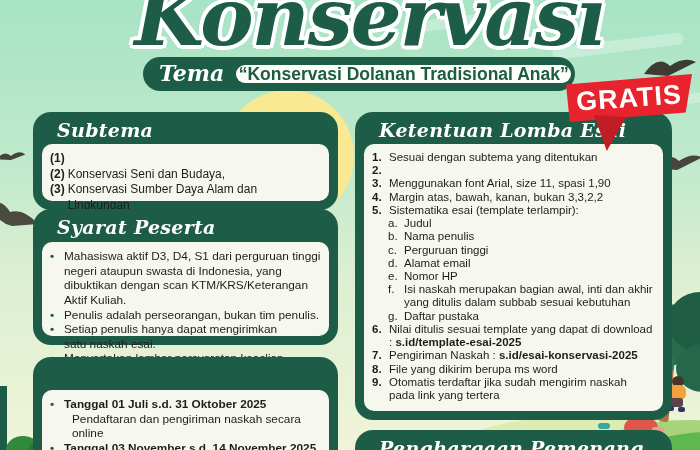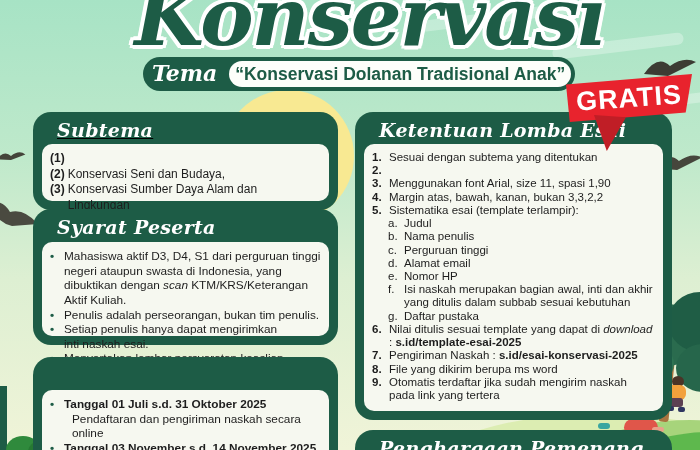--- a/index.html
+++ b/index.html
@@ -19,52 +19,52 @@
   .kid{position:absolute;z-index:1;}
   
   .main-title{position:absolute;top:-30px;left:30px;width:680px;text-align:center;z-index:2;
     font-family:"DejaVu Serif",serif;font-style:italic;font-weight:bold;font-size:80px;
     color:#1d5c46;letter-spacing:-2px;
     text-shadow:-3px -3px 0 #fff,3px -3px 0 #fff,-3px 3px 0 #fff,3px 3px 0 #fff,-4px 0 0 #fff,4px 0 0 #fff,0 -4px 0 #fff,0 4px 0 #fff;}
   .script{font-family:"DejaVu Serif",serif;font-style:italic;font-weight:bold;}
   
   .tema-banner{position:absolute;left:143px;top:57px;width:432px;height:34px;background:#1d5c46;
     border-radius:17px;display:flex;align-items:center;z-index:2;}
-  .tema-label{color:#fff;font-size:22px;margin:0 12px 2px 9px;}
-  .tema-pill{flex:1;height:26px;margin-right:4px;background:#fdfefa;border-radius:13px;
+  .tema-label{color:#fff;font-size:22px;margin:0 12px 2px 16px;}
+  .tema-pill{flex:1;height:18px;margin-right:4px;background:#fdfefa;border-radius:13px;
     display:flex;align-items:center;justify-content:center;}
   .tema-pill span{color:#1d5c46;font-weight:bold;font-size:17.5px;}
   
   .gratis{position:absolute;left:566px;top:74px;width:126px;height:48px;background:#e8232d;z-index:3;
     clip-path:polygon(0% 22%,100% 0%,95% 80%,3% 100%);display:flex;align-items:center;justify-content:center;}
   .gratis span{color:#fff;font-weight:bold;font-size:27px;letter-spacing:1px;transform:rotate(-4deg);}
   .gratis-tail{position:absolute;left:594px;top:115px;width:32px;height:36px;background:#c01e26;z-index:3;
     clip-path:polygon(0 0,100% 6%,40% 100%);}
   
   .box{position:absolute;background:#1d5c46;border-radius:18px;z-index:2;}
   .box-head{color:#fff;font-size:19px;padding:7px 0 0 24px;letter-spacing:.3px;line-height:22px;}
   .box-inner{position:absolute;left:9px;right:9px;bottom:9px;background:#f6f8f0;border-radius:10px;
     padding:7px 8px;color:#1d1d1d;}
-  .subtema-box{left:33px;top:112px;width:305px;height:98px;text-decoration:underline;}
+  .subtema-box{left:33px;top:112px;width:305px;height:98px;}
   .subtema-box .box-inner{top:32px;font-size:12px;line-height:1.3;}
   .syarat-box{left:33px;top:209px;width:305px;height:136px;}
   .syarat-box .box-inner{top:33px;font-size:11.8px;line-height:1.24;}
   .tanggal-box{left:33px;top:357px;width:305px;height:130px;}
   .tanggal-box .box-inner{top:33px;font-size:11.8px;line-height:1.24;}
   .ketentuan-box{left:355px;top:112px;width:317px;height:308px;}
   .ketentuan-box .box-inner{top:32px;font-size:11.5px;line-height:1.15;}
   .penghargaan-box{left:355px;top:430px;width:317px;height:60px;}
   .row{display:flex;}
   .pnum{font-weight:bold;flex:none;margin-right:3px;}
   .knum{font-weight:bold;flex:none;width:17px;}
   .letter{flex:none;width:16px;}
   .subrow{padding-left:16px;}
   .dot{flex:none;width:14px;color:#1d5c46;font-weight:bold;}
   .bold{font-weight:bold;}
-  .ital{font-style:italic;}
+  .ital{}
   .desc{padding-left:22px;}
 </style>
 </head>
 <body>
 
 <div class="poster">
 
   <div class="cloud" style="left:420px;top:12px;width:150px;height:11px;"></div>
   <div class="cloud" style="left:552px;top:40px;width:132px;height:12px;"></div>
   <div class="cloud" style="left:636px;top:96px;width:70px;height:10px;"></div>
@@ -150,21 +150,21 @@
       <div class="row">
         <span class="dot">•</span>
         <span><span>Mahasiswa aktif D3, D4, S1 dari perguruan tinggi negeri ataupun swasta di Indonesia, yang dibuktikan dengan </span><span class="ital">scan</span><span> KTM/KRS/Keterangan Aktif Kuliah.</span></span>
       </div>
       <div class="row">
         <span class="dot">•</span>
         <span>Penulis adalah perseorangan, bukan tim penulis.</span>
       </div>
       <div class="row">
         <span class="dot">•</span>
-        <span><span>Setiap penulis hanya dapat mengirimkan</span><span style="display:block;">inti naskah esai.</span></span>
+        <span><span>Setiap penulis hanya dapat mengirimkan</span><span style="display:block;">satu naskah esai.</span></span>
       </div>
       <div class="row">
         <span class="dot">•</span>
         <span>Menyertakan lembar persyaratan keaslian.</span>
       </div>
     </div>
   </section>
 
   <section class="box tanggal-box">
     <div class="box-inner">

